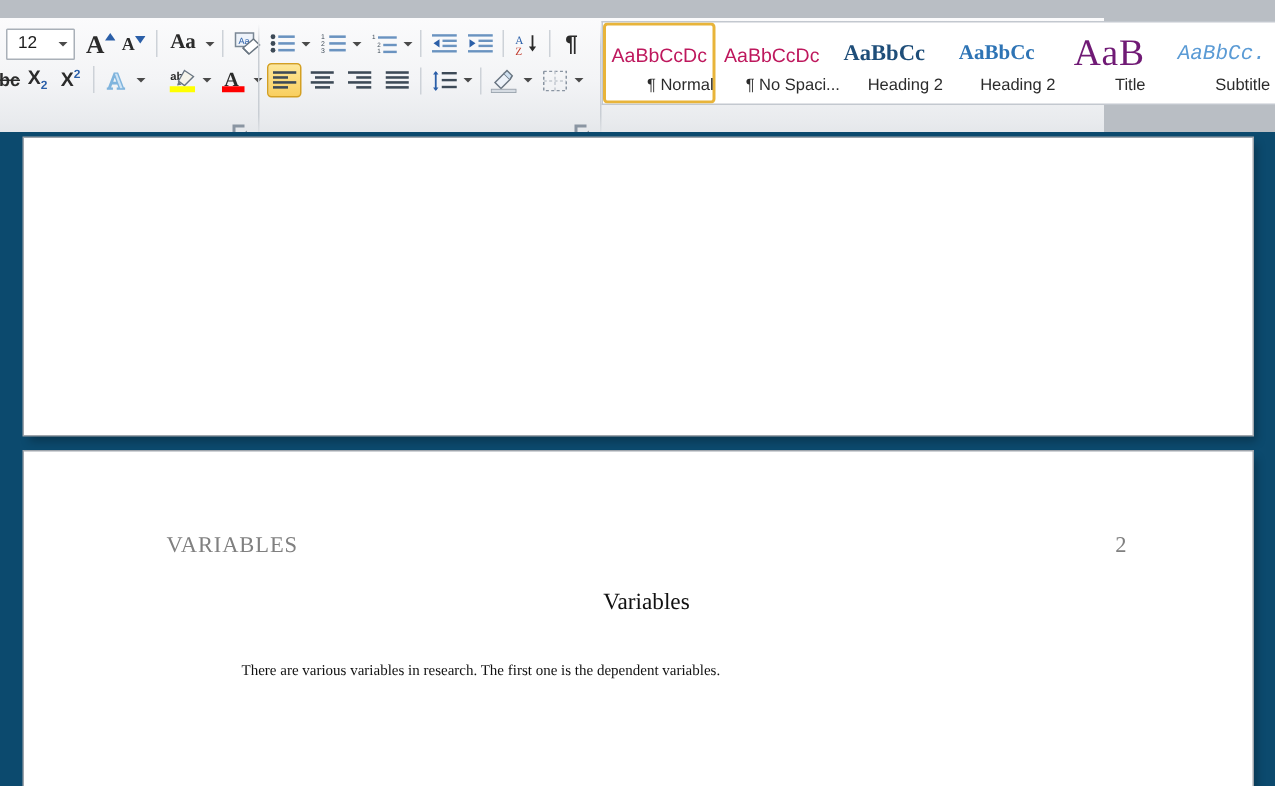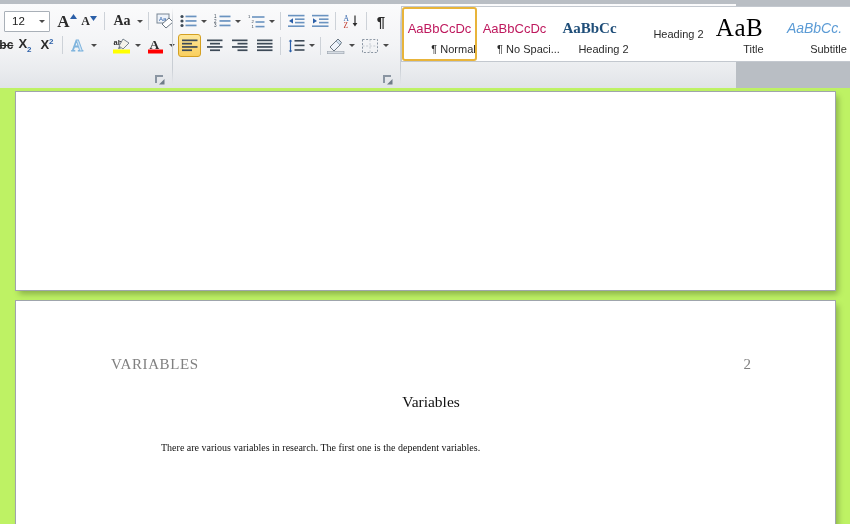--- a/index.html
+++ b/index.html
@@ -4,21 +4,21 @@
 <style>
   html,body{margin:0;padding:0;}
   body{
     width:850px;height:524px;overflow:hidden;
     font-family:"Liberation Sans", sans-serif;
     background:#b9bec4;
   }
 
   
   .ribbon{
-    position:absolute;left:0;top:4px;width:736px;height:88px;
+    position:absolute;left:0;top:12px;width:736px;height:88px;
     background:linear-gradient(to bottom,#fbfbfc 0%,#f3f4f6 48%,#e9ebee 78%,#dfe2e6 100%);
     border-bottom:1px solid #9aa0a8;
     box-sizing:border-box;
   }
   .group{position:absolute;top:0;height:87px;}
   .group-sep{position:absolute;top:4px;width:1px;height:76px;
     background:linear-gradient(to bottom,rgba(255,255,255,0) 0%,#c9ced4 20%,#c9ced4 80%,rgba(255,255,255,0) 100%);}
   .group-label{
     position:absolute;bottom:3px;width:100%;text-align:center;
     font-size:11.5px;color:#5a6573;letter-spacing:.1px;
@@ -65,27 +65,27 @@
     border:1px solid transparent;cursor:pointer;flex:0 0 75px;
   }
   .style-item.selected{border:2px solid #e8b43a;border-radius:3px;box-shadow:inset 0 0 0 1px #fff;}
   .style-prev{height:30px;display:flex;align-items:center;justify-content:center;
     overflow:hidden;white-space:nowrap;width:70px;}
   .style-name{font-size:11px;color:#2b2b2b;white-space:nowrap;overflow:hidden;
     text-overflow:ellipsis;max-width:70px;text-align:center;margin-left:28px;}
   .sp-normal{font-family:"Liberation Sans",sans-serif;font-size:13px;color:#be185d;}
   .sp-h1{font-family:"Liberation Serif",serif;font-weight:bold;font-size:15px;color:#1f4e79;}
   .sp-h2{font-family:"Liberation Serif",serif;font-weight:bold;font-size:14px;color:#2e74b5;}
-  .sp-title{font-family:"Liberation Serif",serif;font-size:25px;color:#000000;letter-spacing:.5px;}
-  .sp-sub{font-family:Liberation Sans, sans-serif;font-style:italic;font-size:14px;color:#5b9bd5;}
+  .sp-title{font-family:"Liberation Serif",serif;font-size:25px;color:#701a75;letter-spacing:.5px;}
+  .sp-sub{font-family:Liberation Mono, monospace;font-style:italic;font-size:14px;color:#5b9bd5;}
 
   
   .doc-area{
     position:absolute;left:0;top:88px;width:850px;height:436px;
-    background:#bef264;overflow:hidden;
+    background:#0c4a6e;overflow:hidden;
   }
   .page{
     position:absolute;left:16px;width:819px;background:#fff;
     box-shadow:0 0 0 1px #9fa5ac, 3px 4px 6px rgba(0,0,0,.28);
   }
   .page1{top:4px;height:198px;}
   .page2{top:213px;height:230px;}
 
   .hdr{position:absolute;left:95px;top:55px;width:640px;
     display:flex;justify-content:space-between;align-items:baseline;
@@ -369,20 +369,23 @@
       </div>
 
       <div class="style-item">
         <div class="style-prev">
           <span class="sp-h1">AaBbCс</span>
         </div>
         <div class="style-name">Heading 2</div>
       </div>
 
       <div class="style-item">
+        <div class="style-prev">
+          <span class="sp-h2">AaBbCc</span>
+        </div>
         <div class="style-name">Heading 2</div>
       </div>
 
       <div class="style-item">
         <div class="style-prev">
           <span class="sp-title">AaB</span>
         </div>
         <div class="style-name">Title</div>
       </div>
 

